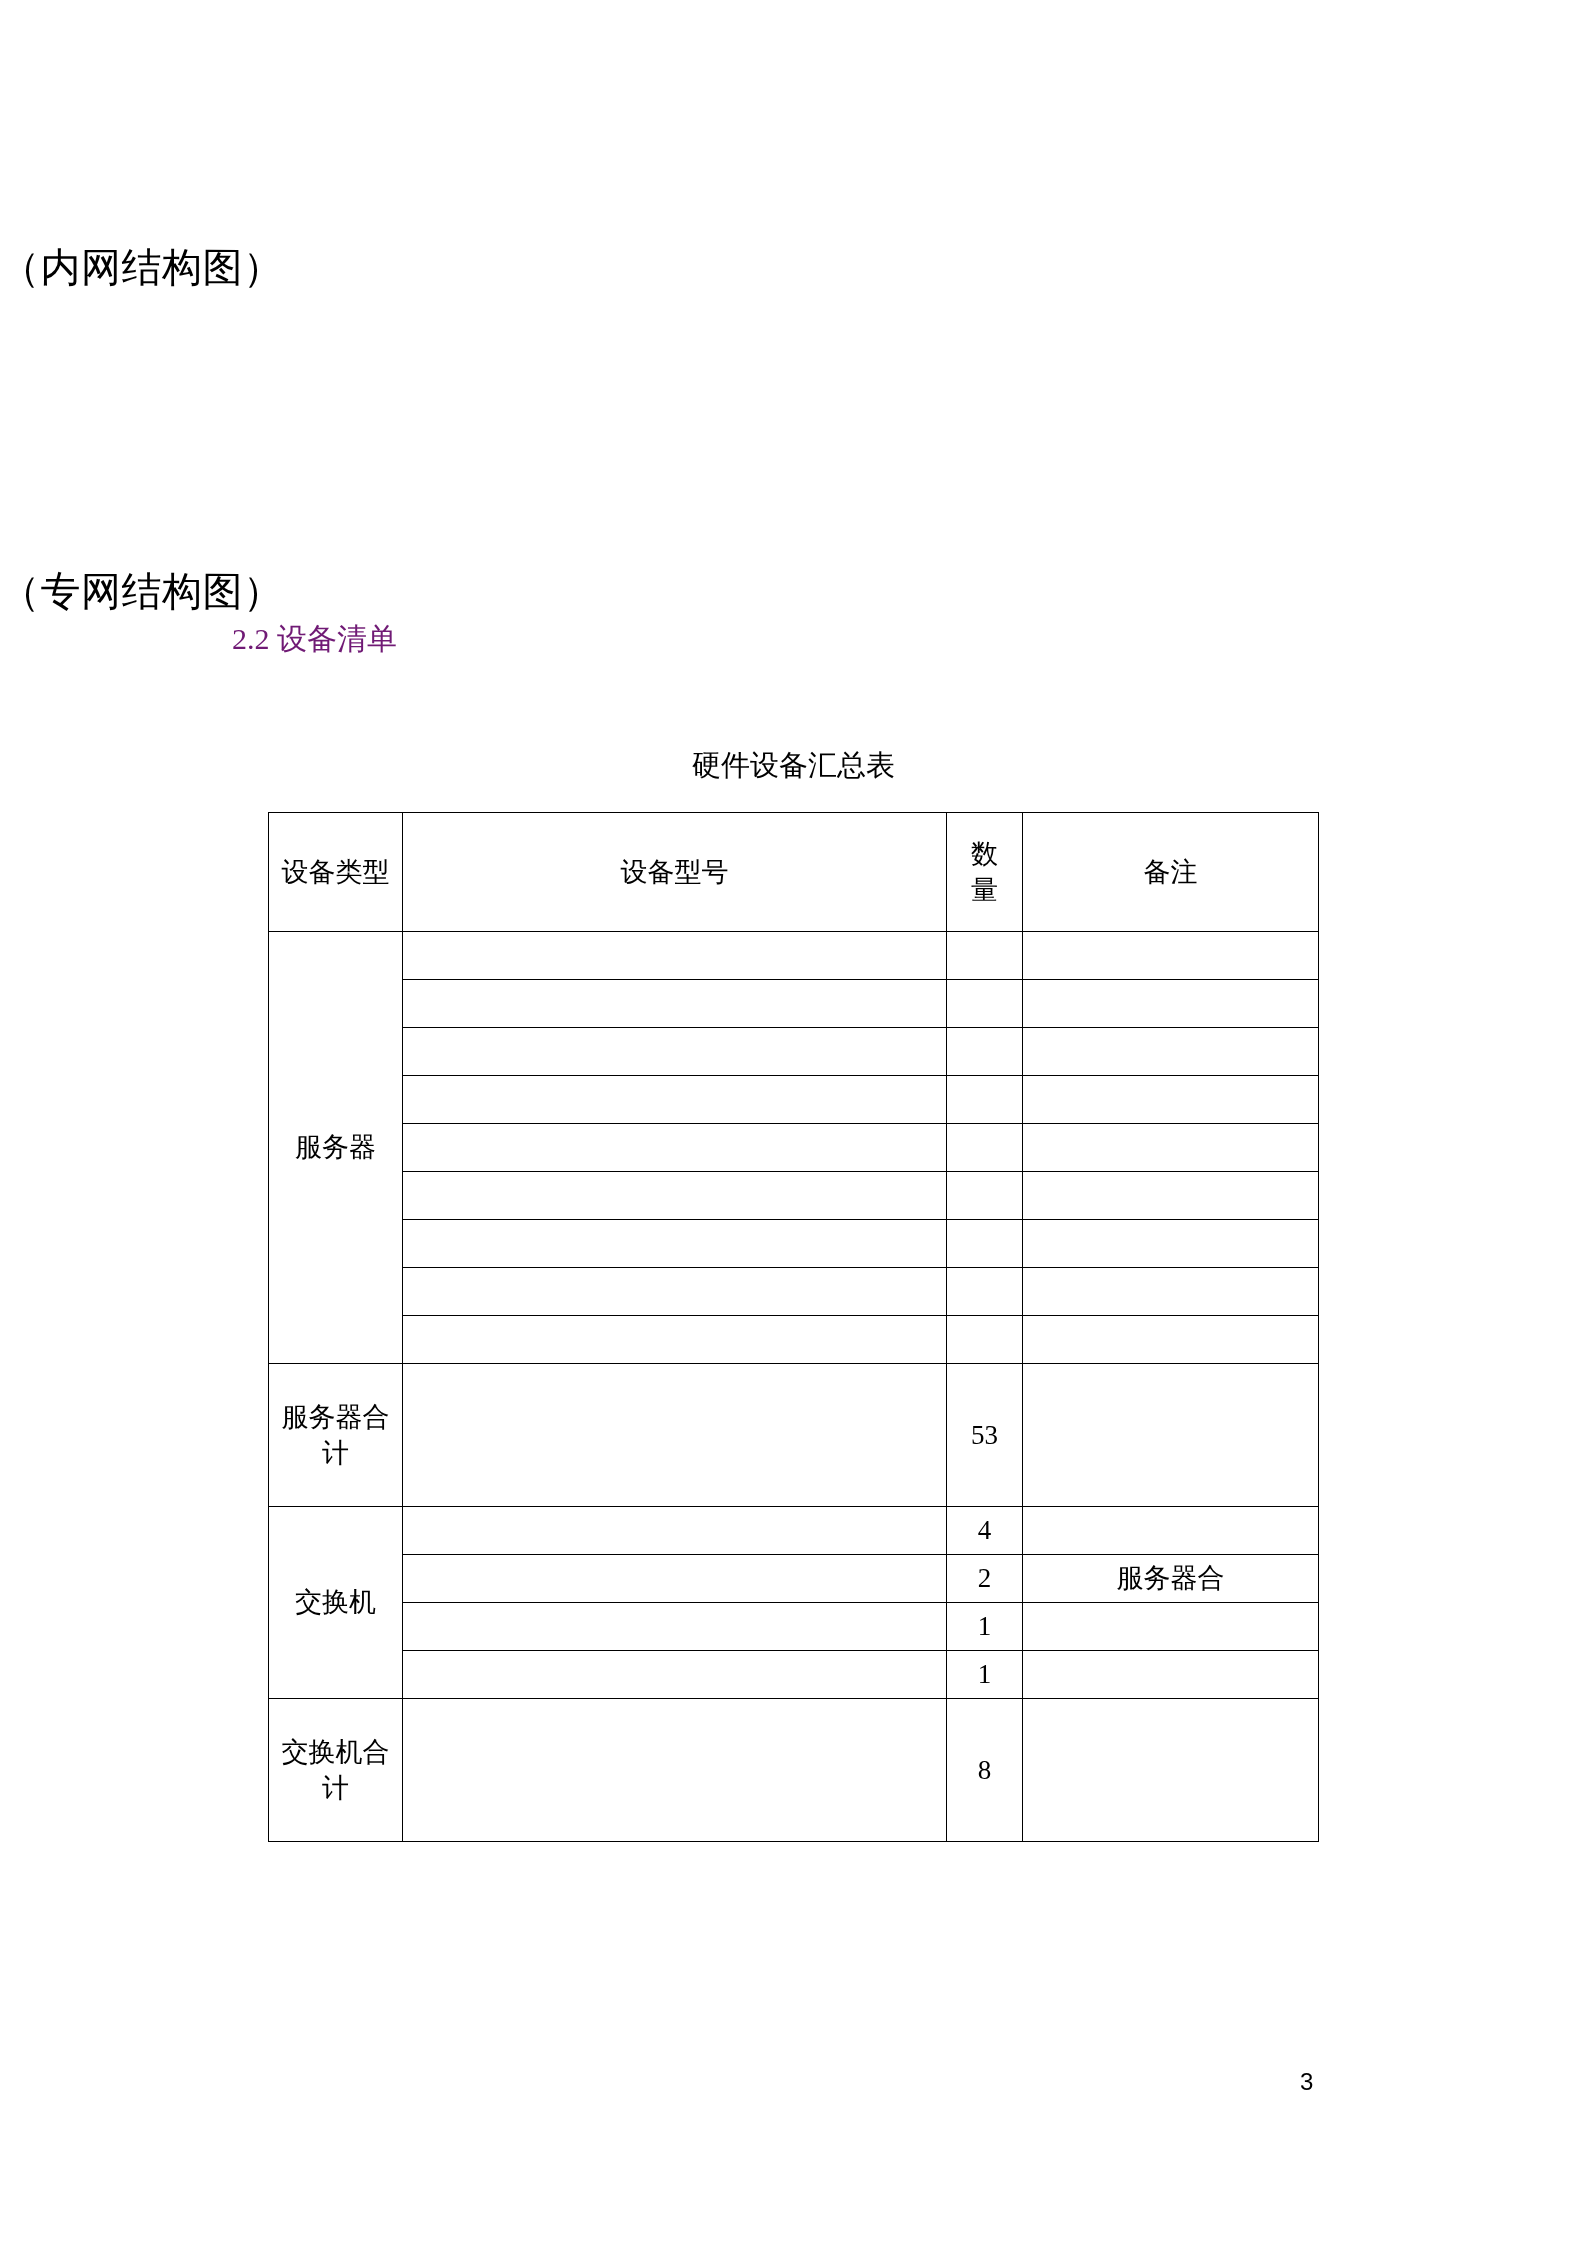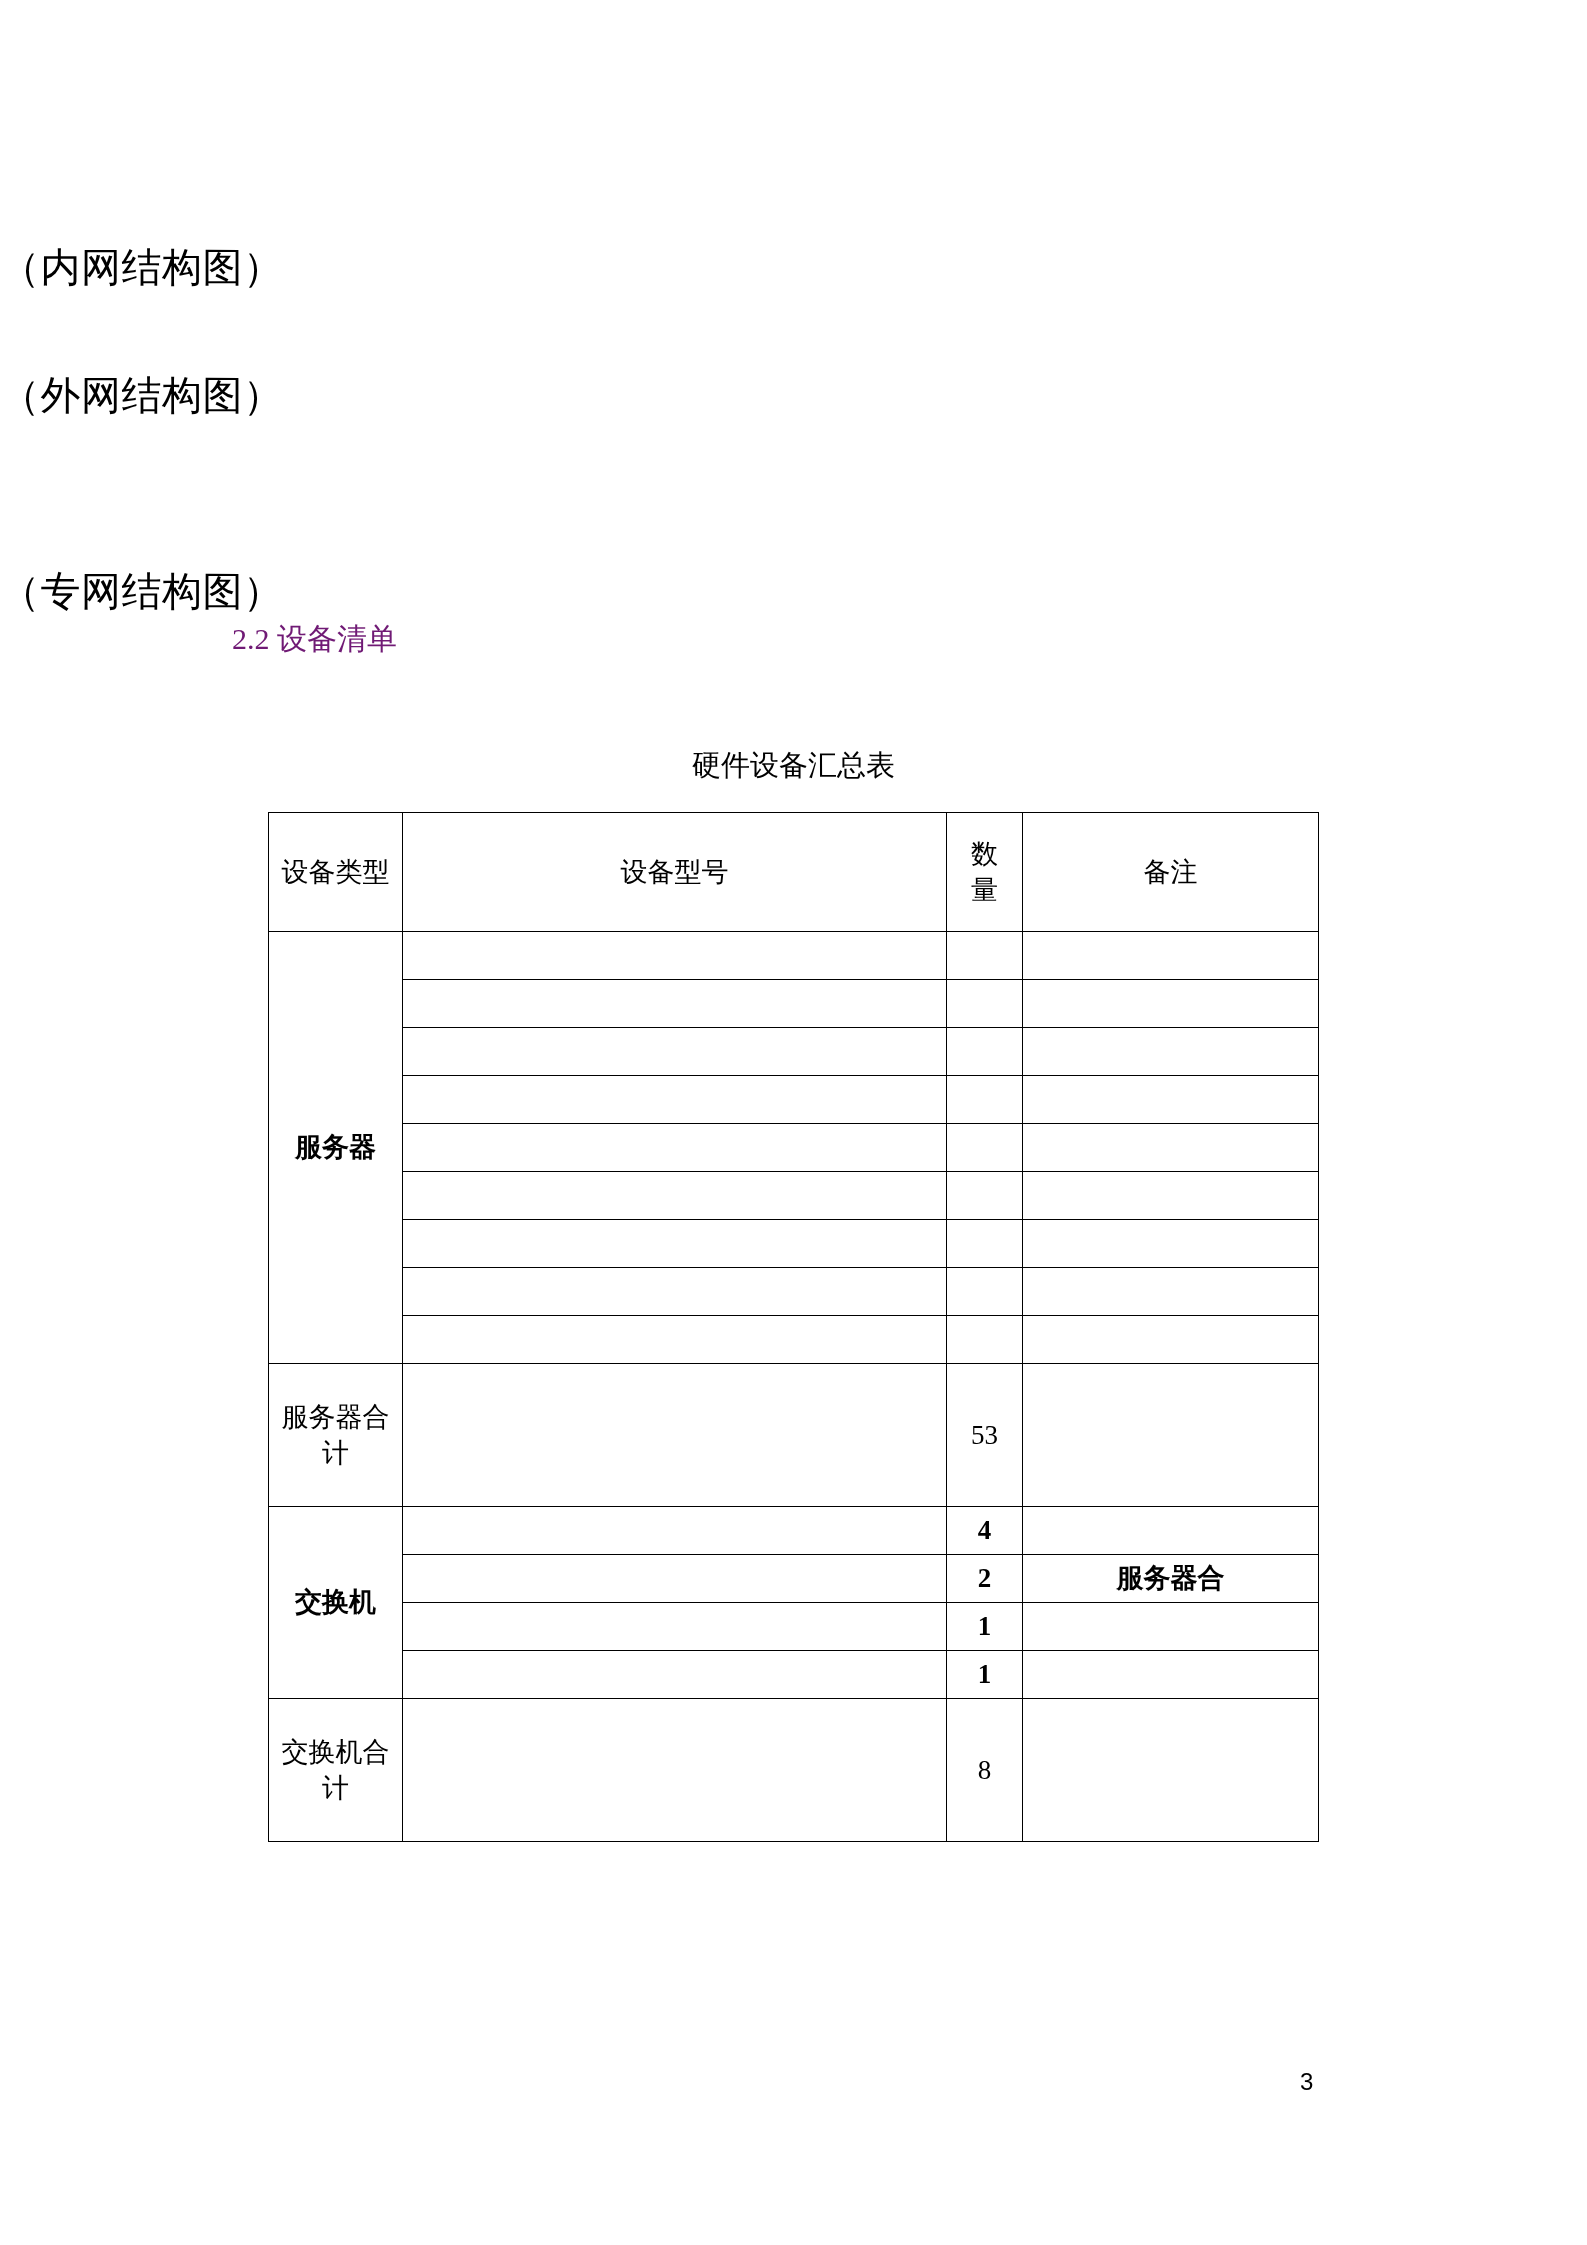--- a/index.html
+++ b/index.html
@@ -88,21 +88,21 @@
     vertical-align: middle;
     padding: 0;
     word-break: break-all;
   }
   .col-type  { width: 134px; }
   .col-model { width: 544px; }
   .col-qty   { width: 76px; }
   .col-note  { width: 296px; }
 
   .hw-table tr.header-row td { height: 118px; }
-  .hw-table tr.item-row td   { height: 47px; font-weight: bold; }
+  .hw-table tr.item-row td   { height: 47px; }
   .hw-table tr.total-row td  { height: 142px; }
 
   .qty-head {
     font-size: 27px;
     line-height: 1.9;
   }
 
   .cell-type-merged { font-size: 28px; }
   .cell-total-label { font-size: 28px; line-height: 1.9; }
   .cell-note-text   { font-size: 28px; }
@@ -118,21 +118,20 @@
     color: #000000;
   }
 </style>
 </head>
 <body>
 
 <div class="page">
 
   <div class="fig-caption cap-inner">（内网结构图）</div>
 
-  <div class="fig-caption cap-outer">（外网结构图）</div>
 
   <div class="fig-caption cap-private">（专网结构图）</div>
 
   <div class="section-heading">2.2 设备清单</div>
 
 
   <div class="table-title">硬件设备汇总表</div>
 
   <table class="hw-table">
     <colgroup>

